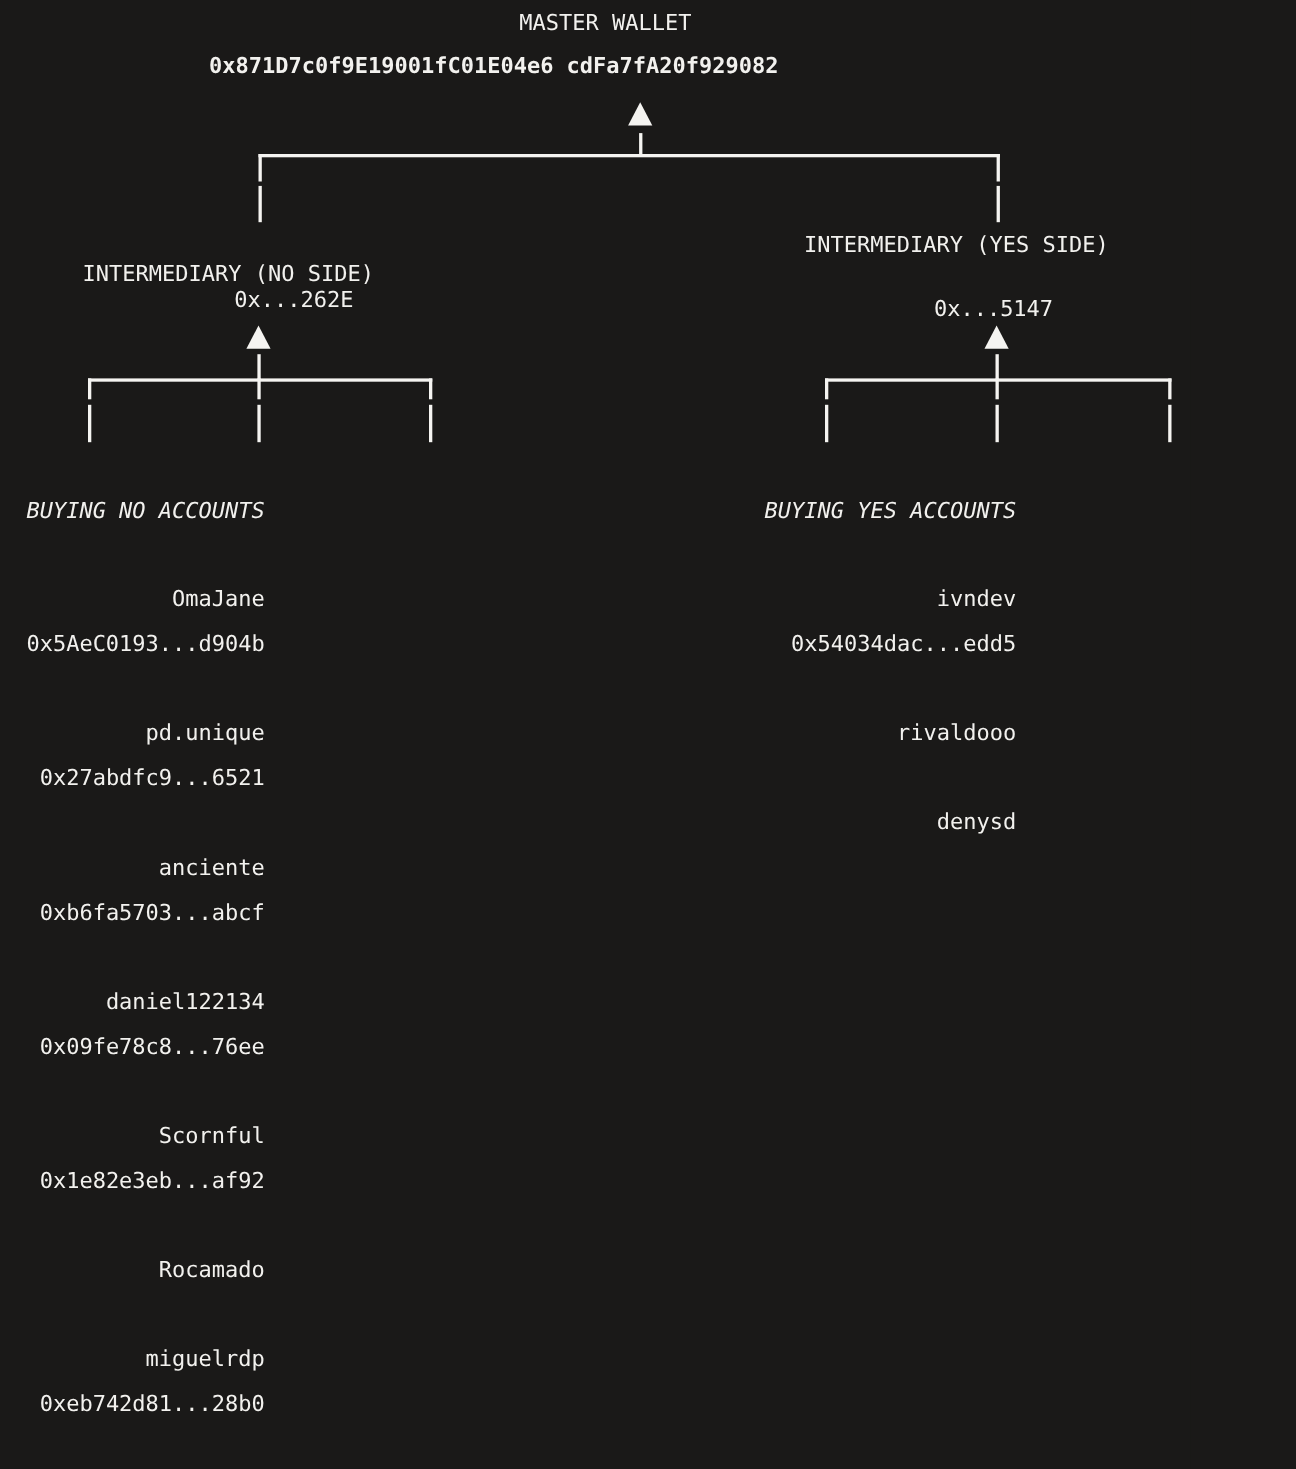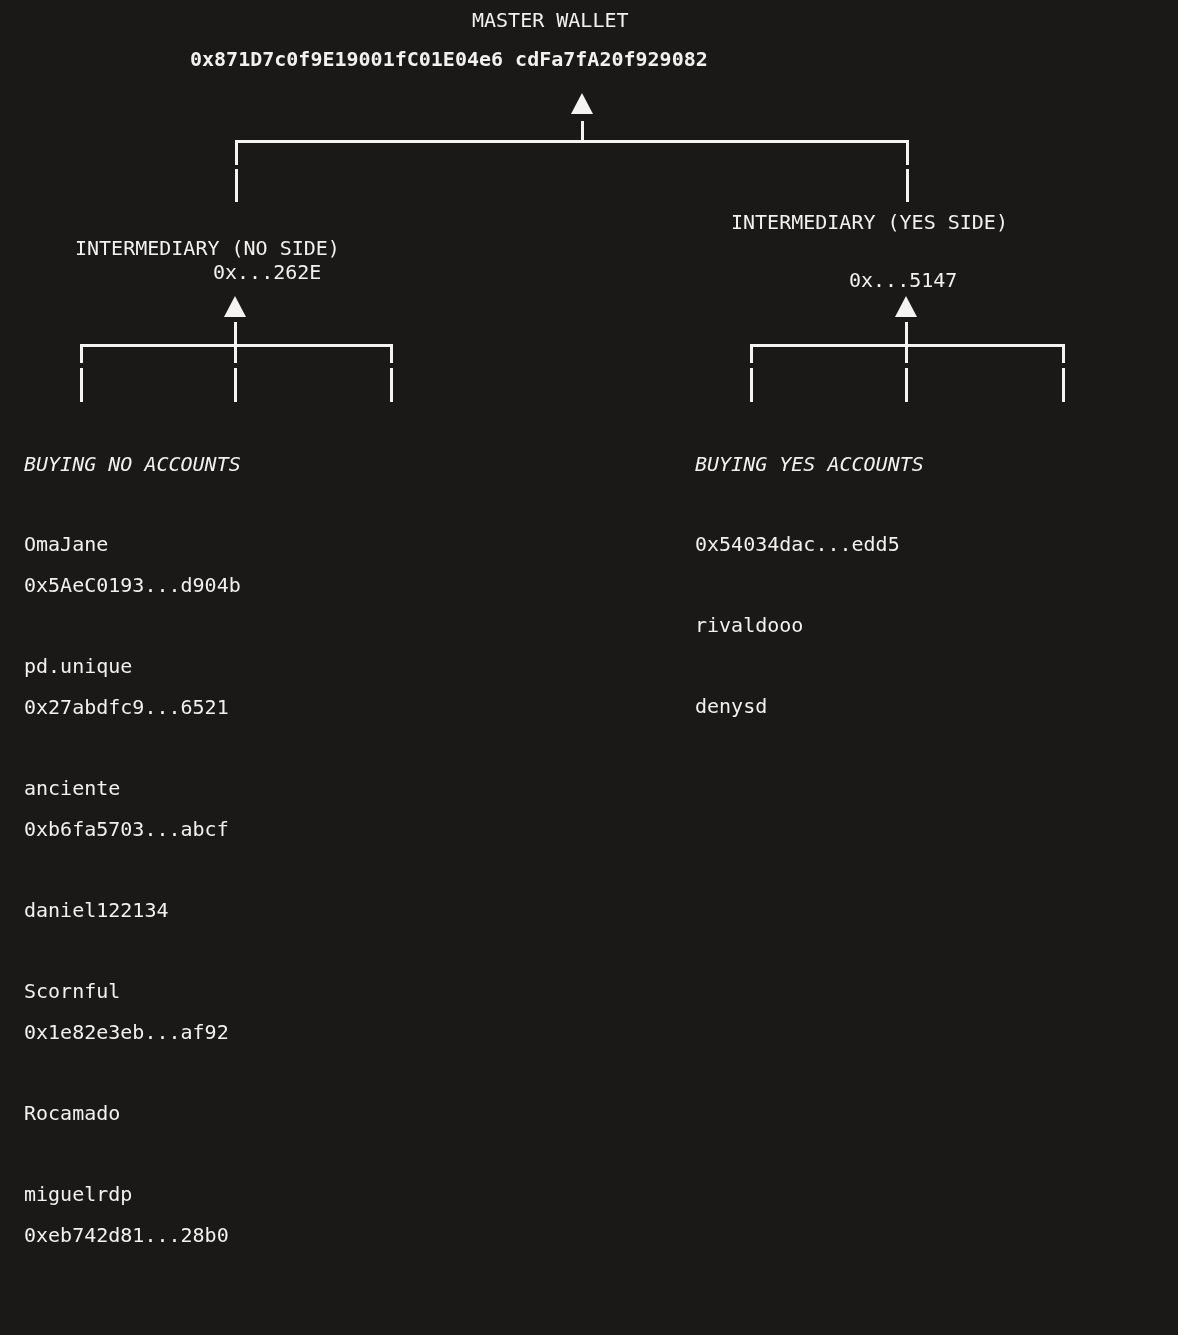--- a/index.html
+++ b/index.html
@@ -22,21 +22,21 @@
   .vline,.hline{position:absolute;background:var(--line);}
   .tri{
     position:absolute;width:0;height:0;
     border-left:11px solid transparent;
     border-right:11px solid transparent;
     border-bottom:21px solid var(--line);
   }
   .col{position:absolute;}
   .col-header{height:41px;margin-bottom:39px;font-style:italic;}
   .entry{margin-bottom:40px;}
-  .entry div{height:41px;}
+  .entry div{height:41px;text-align:right;}
 </style>
 </head>
 <body>
 
 <div class="canvas">
 
   <div class="abs" style="left:472px;top:0;">MASTER WALLET</div>
   <div class="abs" style="left:190px;top:39px;font-weight:bold;">0x871D7c0f9E19001fC01E04e6 cdFa7fA20f929082</div>
 
   <div class="tri" style="left:571px;top:93px;"></div>
@@ -82,38 +82,40 @@
     <div class="entry">
       <div>pd.unique</div>
       <div>0x27abdfc9...6521</div>
     </div>
     <div class="entry">
       <div>anciente</div>
       <div>0xb6fa5703...abcf</div>
     </div>
     <div class="entry">
       <div>daniel122134</div>
+      <div>0x09fe78c8...76ee</div>
     </div>
     <div class="entry">
       <div>Scornful</div>
       <div>0x1e82e3eb...af92</div>
     </div>
     <div class="entry">
       <div>Rocamado</div>
     </div>
     <div class="entry">
       <div>miguelrdp</div>
       <div>0xeb742d81...28b0</div>
     </div>
   </div>
 
   <div class="col" style="left:695px;top:444px;">
     <div class="col-header">BUYING YES ACCOUNTS</div>
 
     <div class="entry">
+      <div>ivndev</div>
       <div>0x54034dac...edd5</div>
     </div>
     <div class="entry">
       <div>rivaldooo</div>
     </div>
     <div class="entry">
       <div>denysd</div>
     </div>
   </div>
 

